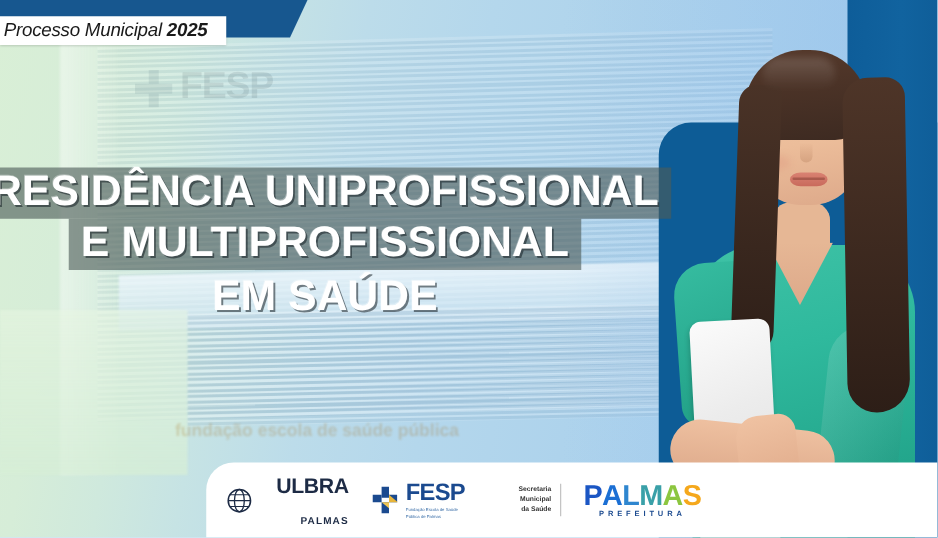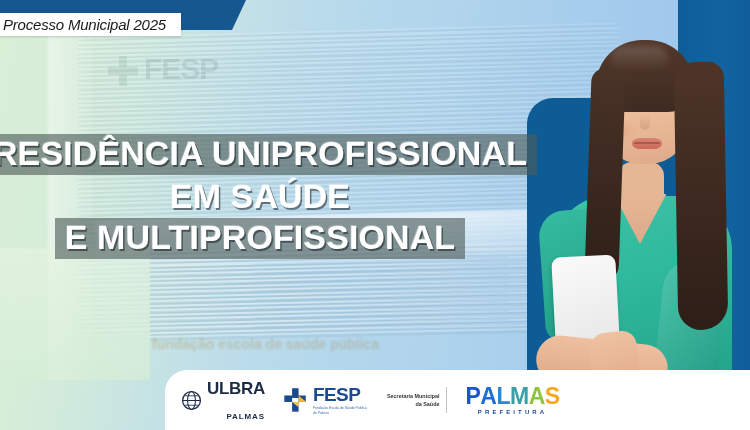--- a/index.html
+++ b/index.html
@@ -65,21 +65,21 @@
     opacity:.16;
   }
   .bg-watermark .wm-cross {
     position:absolute; left:0; top:14px; width:30px; height:30px;
   }
   .bg-watermark .wm-text {
     position:absolute; left:36px; top:10px;
     font-size:30px; font-weight:700; color:#5b6f74; letter-spacing:-1px;
   }
   .bg-ghosttext {
-    position:absolute; left:152px; top:336px; width:420px; height:18px;
+    position:absolute; left:140px; top:336px; width:420px; height:18px;
     opacity:.22; color:#a16207; font-size:14px; font-weight:700;
     white-space:nowrap; overflow:hidden; filter:blur(.8px);
   }
 
   
   .top-bar {
     position:absolute; left:0; top:0; width:232px; height:30px;
     background:#17578f;
   }
   .top-bar::after {
@@ -89,21 +89,21 @@
   .ribbon {
     position:absolute; left:0; top:13px; width:181px; height:23px;
     background:#ffffff;
     display:flex; align-items:center;
     box-shadow:0 1px 2px rgba(0,0,0,.18);
   }
   .ribbon-text {
     font-size:15px; font-style:italic; color:#1a1a1a;
     padding-left:3px; white-space:nowrap; letter-spacing:-.2px;
   }
-  .ribbon-year { font-weight:400; font-style:italic; }
+  .ribbon-year { font-weight:700; font-style:italic; }
 
   
   .headline {
     position:absolute; left:0; top:134px; width:520px;
     display:flex; flex-direction:column; align-items:center;
   }
   .hl-line {
     color:#ffffff; font-weight:700; font-size:34px; line-height:1.03;
     letter-spacing:.1px; white-space:nowrap;
     text-shadow:
@@ -240,21 +240,21 @@
   .footer {
     position:absolute; left:165px; top:370px; width:585px; height:60px;
     background:#ffffff; border-top-left-radius:22px;
   }
   .footer-inner {
     position:absolute; left:16px; top:0; width:380px; height:60px;
     display:flex; align-items:center; gap:18px;
   }
 
   
-  .logo-ulbra { display:flex; align-items:center; gap:5px;justify-content:space-between; }
+  .logo-ulbra { display:flex; align-items:center; gap:19px;justify-content:space-between; }
   .ulbra-mark { width:21px; height:21px; }
   .ulbra-text { display:flex; flex-direction:column; line-height:1; }
   .ulbra-name { font-size:17px; font-weight:700; color:#1d2b45; letter-spacing:-.3px; }
   .ulbra-sub { font-size:8px; font-weight:700; color:#1d2b45; letter-spacing:.9px;
     text-align:right; margin-top:16px; }
 
   
   .logo-fesp { display:flex; align-items:center; gap:4px; }
   .fesp-mark { width:26px; height:26px; position:relative; }
   .fesp-text { display:flex; flex-direction:column; line-height:1; }
@@ -331,22 +331,22 @@
     <div class="hair-side-r"></div>
     <div class="hair-shine"></div>
 
     <div class="tablet"></div>
     <div class="arm-fore"></div>
     <div class="hand"></div>
   </div>
 
   <div class="headline">
     <div class="hl-line banded">RESIDÊNCIA UNIPROFISSIONAL</div>
+    <div class="hl-line banded">E MULTIPROFISSIONAL</div>
     <div class="hl-line plain">EM SAÚDE</div>
-    <div class="hl-line banded">E MULTIPROFISSIONAL</div>
   </div>
 
   <div class="footer">
     <div class="footer-inner">
 
       <div class="logo-ulbra">
         <svg class="ulbra-mark" viewBox="0 0 40 40">
           <circle cx="20" cy="20" r="17" fill="none" stroke="#1d2b45" stroke-width="2.4"></circle>
           <ellipse cx="20" cy="20" rx="7.5" ry="17" fill="none" stroke="#1d2b45" stroke-width="2"></ellipse>
           <line x1="3" y1="20" x2="37" y2="20" stroke="#1d2b45" stroke-width="2"></line>

